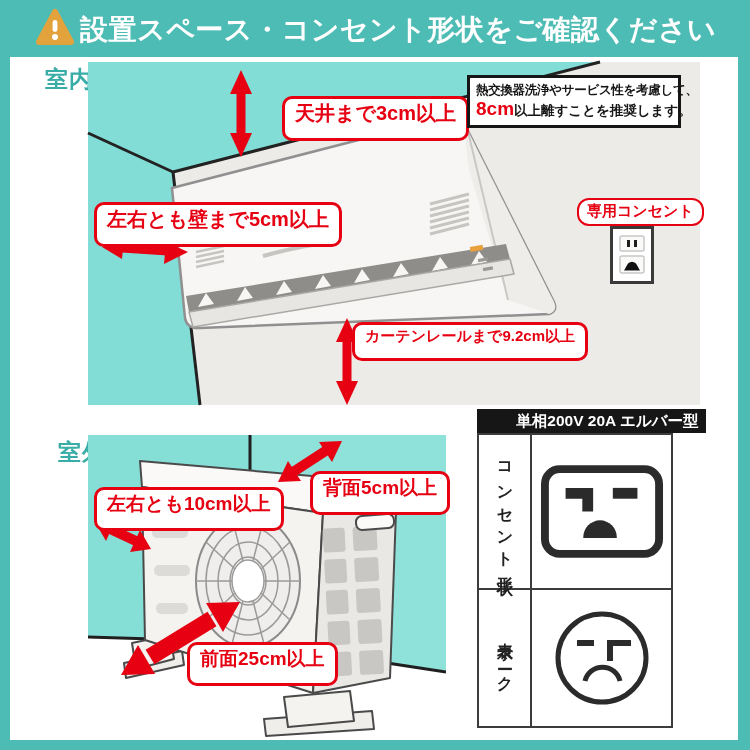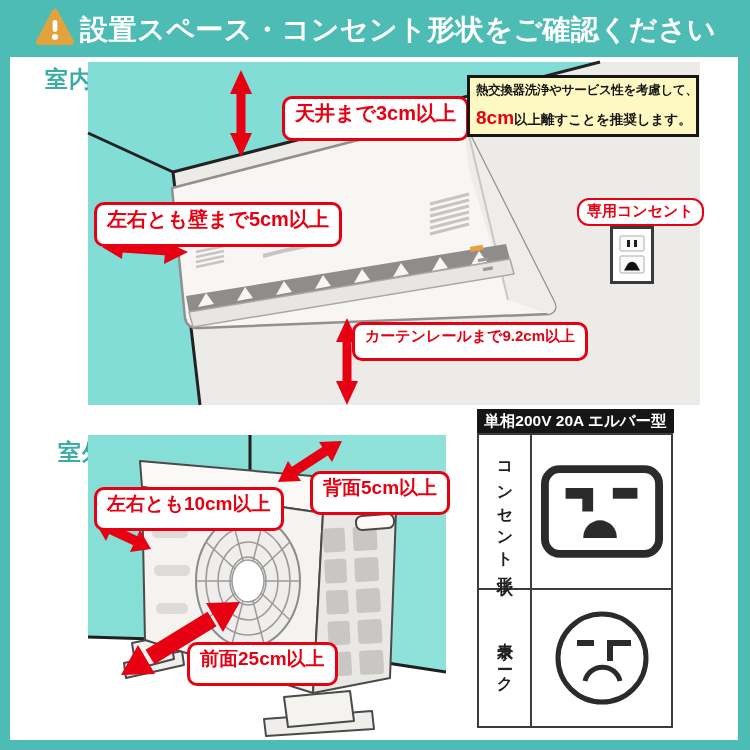--- a/index.html
+++ b/index.html
@@ -30,33 +30,33 @@
   #lbl-ceiling{left:282px;top:96px;font-size:20px;}
   #lbl-sides-in{left:94px;top:202px;font-size:20px;}
   #lbl-curtain{left:352px;top:322px;font-size:15px;}
   #lbl-outlet{left:577px;top:198px;font-size:15px;border-width:2.5px;padding:2px 8px 3px;border-radius:12px;}
   #lbl-sides-out{left:94px;top:487px;font-size:19px;}
   #lbl-back{left:310px;top:471px;font-size:19px;}
   #lbl-front{left:187px;top:642px;font-size:19px;}
   .connector{position:absolute;left:451px;top:111px;width:18px;height:3px;background:#161616;z-index:4;}
   
   .note{
-    position:absolute;left:467px;top:75px;width:232px;box-sizing:border-box;
-    background:#fef9c3;border:3px solid #161616;padding:4px 6px 5px;z-index:6;text-align:center;
+    position:absolute;left:467px;top:75px;width:214px;box-sizing:border-box;
+    background:#ffffff;border:3px solid #161616;padding:4px 6px 5px;z-index:6;text-align:center;
   }
   .note .l1{font-size:12.5px;font-weight:700;color:#161616;letter-spacing:-.3px;white-space:nowrap;}
-  .note .l2{font-size:13.5px;font-weight:700;color:#161616;margin-top:9px;white-space:nowrap;}
+  .note .l2{font-size:13.5px;font-weight:700;color:#161616;margin-top:0;white-space:nowrap;}
   .note .hl{font-size:19px;font-weight:700;color:#E60012;line-height:1;}
   
   .outlet-small{position:absolute;left:610px;top:226px;width:44px;height:58px;z-index:3;}
   
   .spec-header{
     position:absolute;left:477px;top:409px;width:197px;height:24px;background:#161616;color:#fff;
     font-size:15.5px;font-weight:700;display:flex;align-items:center;justify-content:center;
-    white-space:nowrap;z-index:3;
+    white-space:nowrap;z-index:3;padding-left:32px;
   }
   .spec-table{
     position:absolute;left:477px;top:433px;width:196px;height:295px;box-sizing:border-box;
     border:2px solid #3c3c3c;background:#fff;display:grid;
     grid-template-columns:53px 1fr;grid-template-rows:155px 1fr;z-index:3;
   }
   .spec-cell{display:flex;align-items:center;justify-content:center;box-sizing:border-box;}
   .spec-cell.lab{border-right:2px solid #3c3c3c;
     writing-mode:vertical-rl;text-orientation:upright;
     font-size:16px;font-weight:700;color:#222;letter-spacing:4px;}

